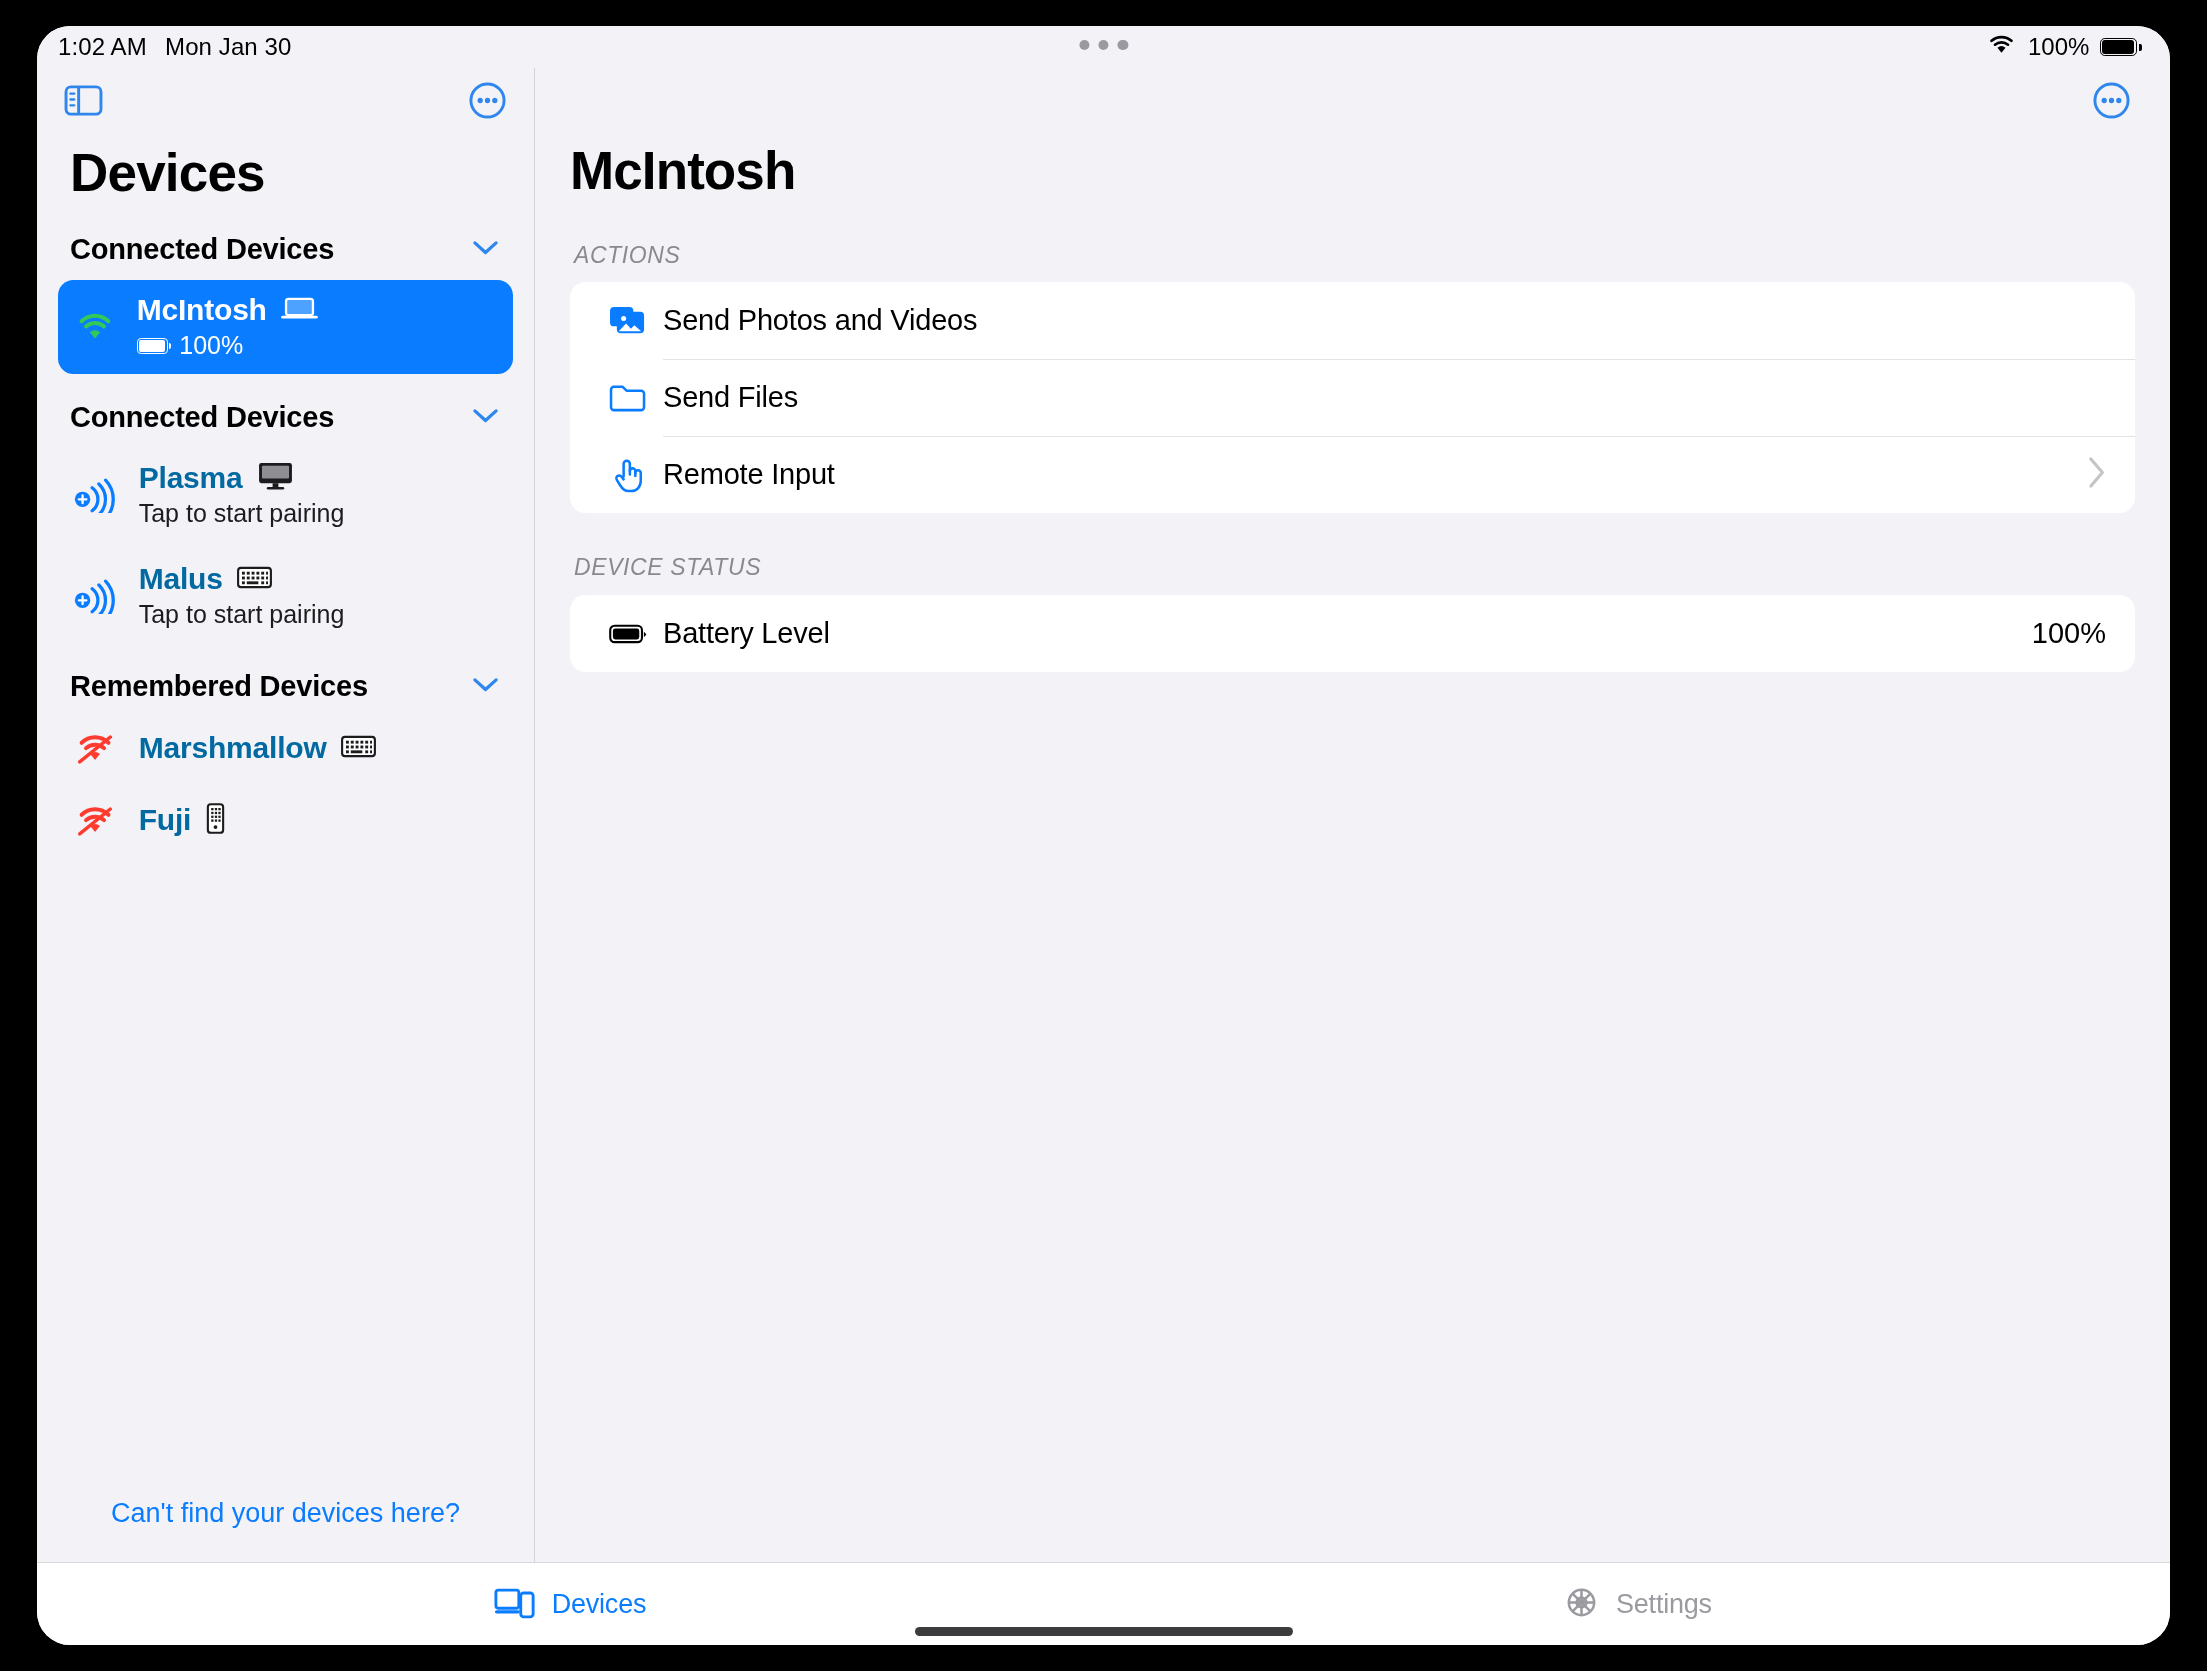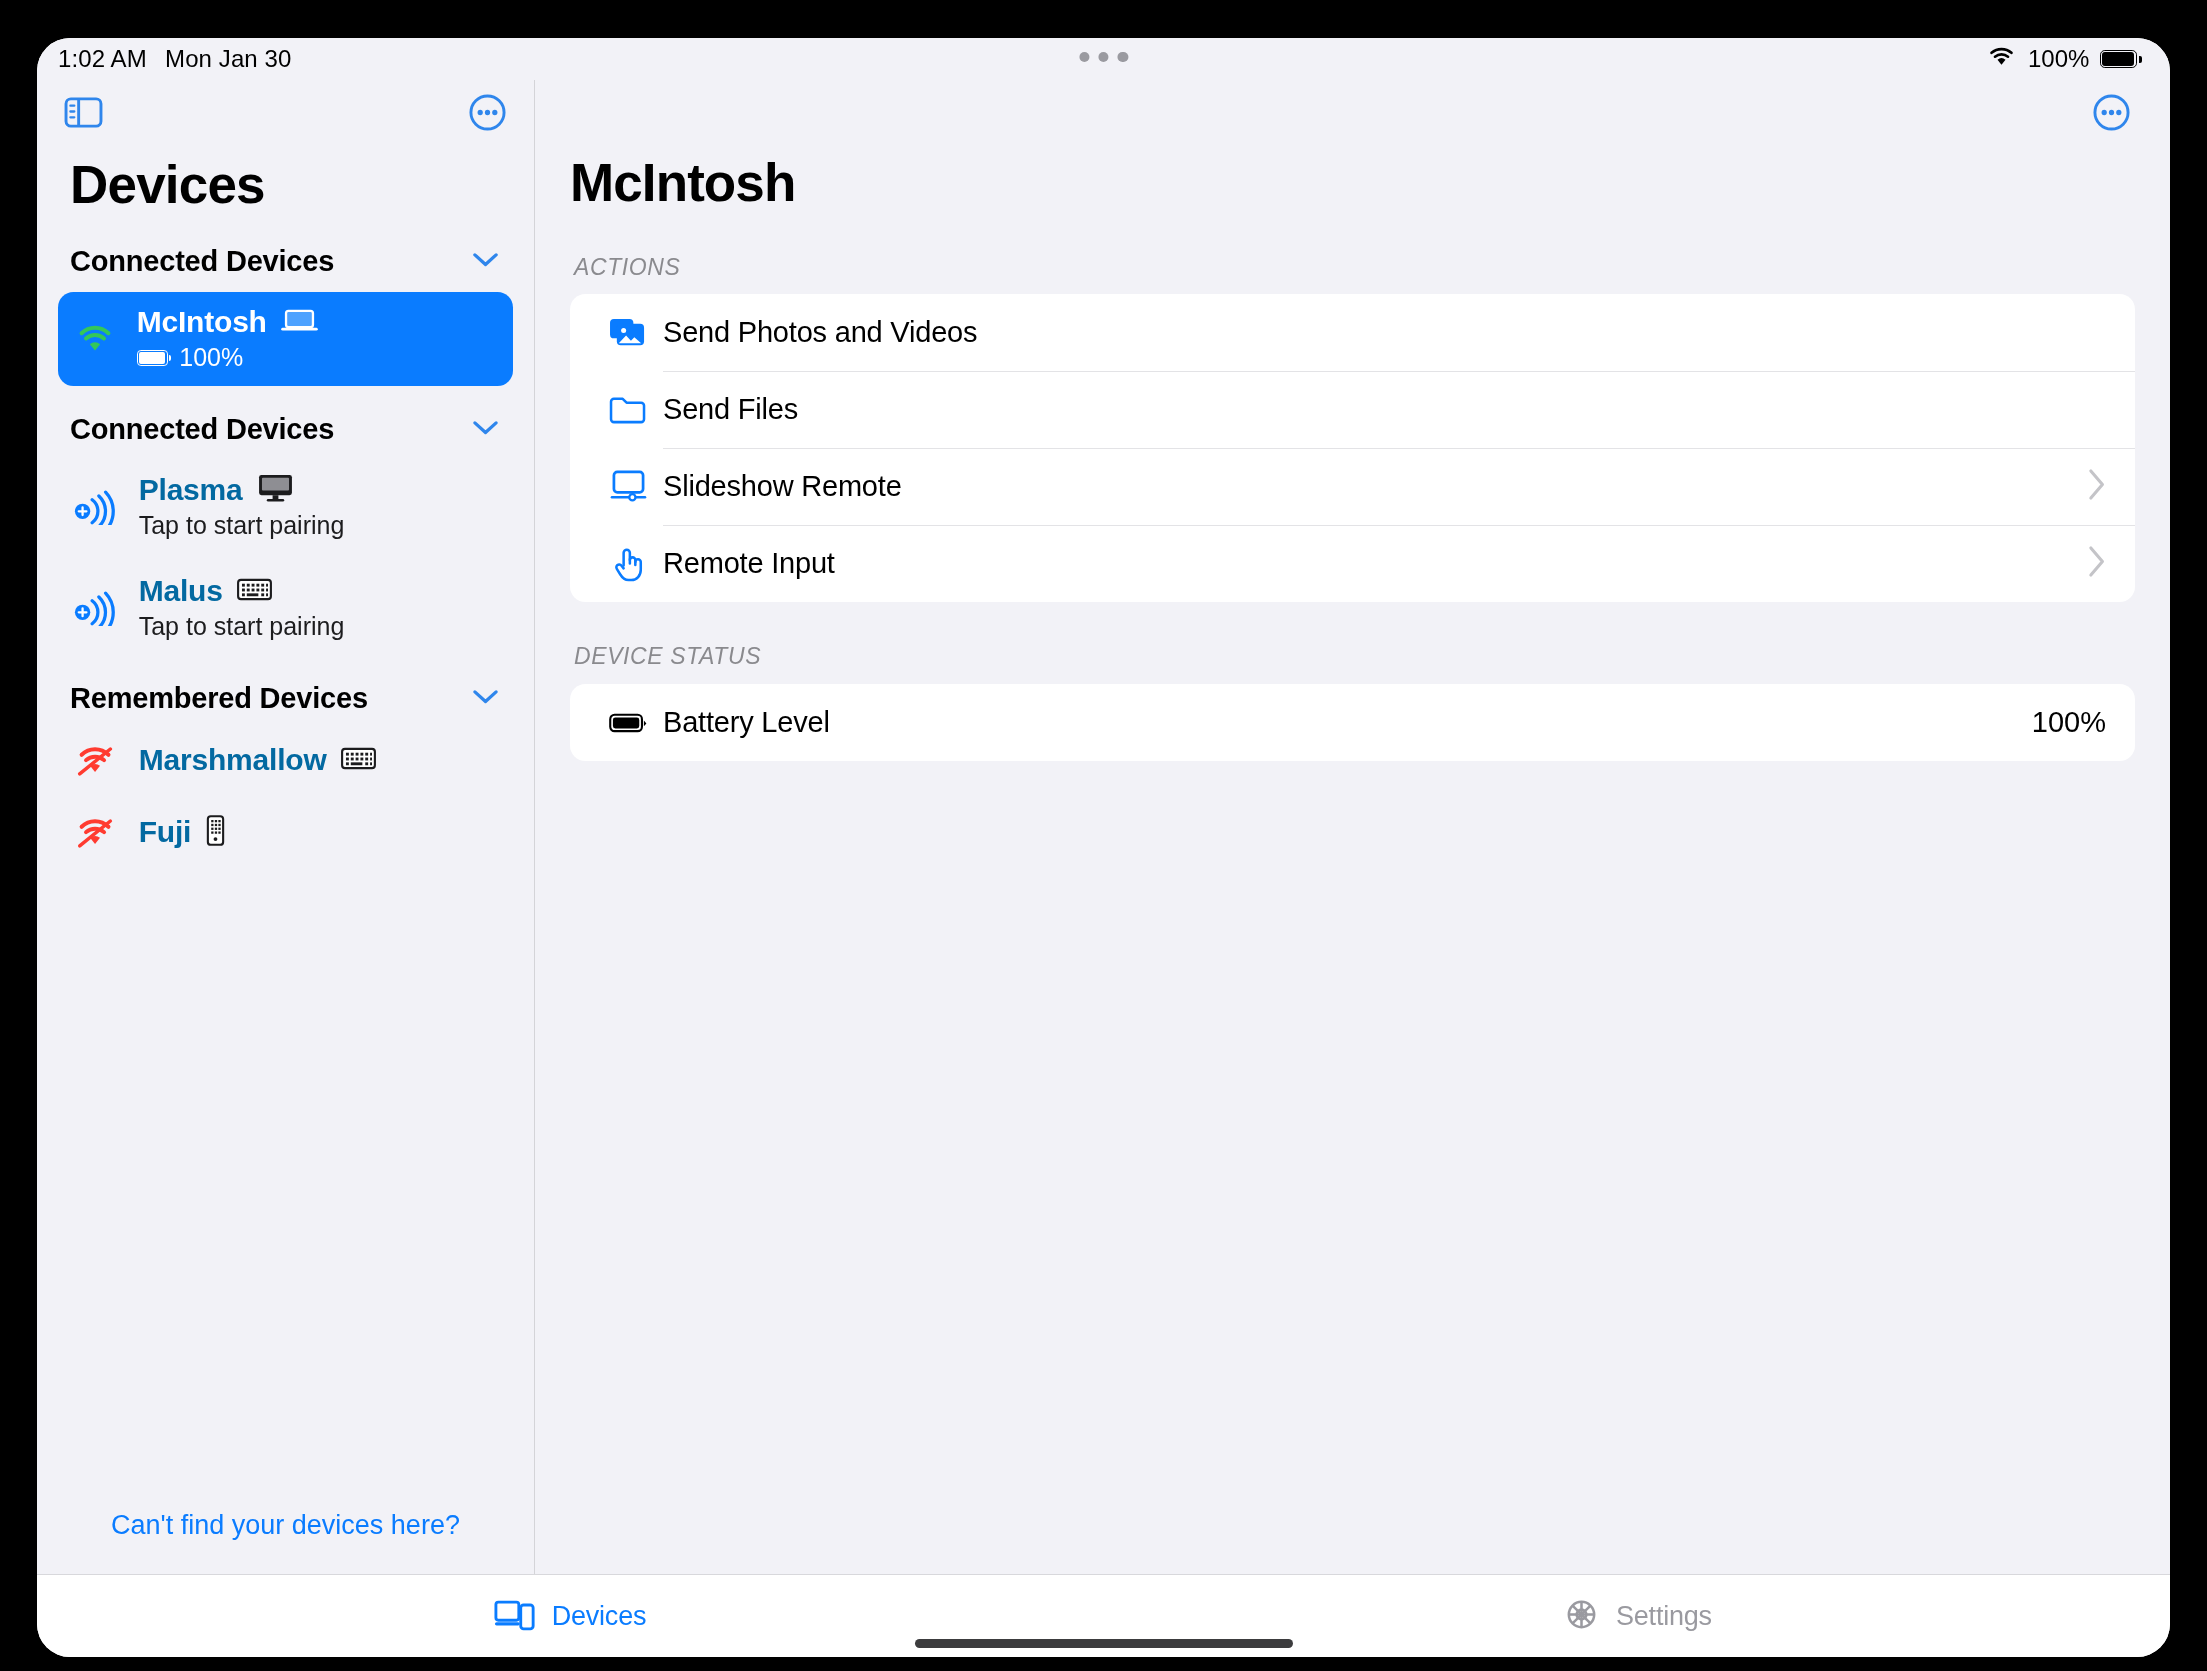--- a/index.html
+++ b/index.html
@@ -4,21 +4,21 @@
 <style>
   * { box-sizing: border-box; margin: 0; padding: 0; }
   html, body {
     width: 2207px; height: 1671px;
     background: #000;
     font-family: "Liberation Sans", sans-serif;
     overflow: hidden;
   }
   #device {
     position: absolute;
-    left: 37px; top: 38px;
+    left: 37px; top: 26px;
     width: 2133px; height: 1619px;
     background: #ffffff;
     border-radius: 33px;
     overflow: hidden;
     display: flex;
     flex-direction: column;
   }
   
   .statusbar {
     height: 42px;
@@ -440,35 +440,20 @@
 
         <div class="row">
           <span class="row-ico">
             <svg width="41" height="33" viewBox="0 0 42 34">
                 <path d="M3 9a3 3 0 0 1 3-3h9l4 4h15a3 3 0 0 1 3 3v14a3 3 0 0 1-3 3H6a3 3 0 0 1-3-3z" stroke="#0a7cff" stroke-width="2.6" fill="none" stroke-linejoin="round"></path>
               </svg>
           </span>
           <span class="row-label">Send Files</span>
         </div>
 
-        <div class="row">
-          <span class="row-ico">
-            <svg width="41" height="35" viewBox="0 0 42 36">
-                <rect x="6" y="3" width="30" height="21" rx="3.5" stroke="#0a7cff" stroke-width="2.8" fill="none"></rect>
-                <line x1="4" y1="29" x2="38" y2="29" stroke="#0a7cff" stroke-width="2.6" stroke-linecap="round"></line>
-                <circle cx="25" cy="29" r="3.2" stroke="#0a7cff" stroke-width="2.4" fill="#fff"></circle>
-              </svg>
-          </span>
-          <span class="row-label">Slideshow Remote</span>
-          <span class="row-chev">
-            <svg width="19.3" height="33" viewBox="0 0 20 34">
-                <path d="M4 3l12 14L4 31" stroke="#c4c4c8" stroke-width="3.2" fill="none" stroke-linecap="round" stroke-linejoin="round"></path>
-              </svg>
-          </span>
-        </div>
 
 
         <div class="row">
           <span class="row-ico">
             <svg width="37" height="39" viewBox="0 0 38 40">
                 <path d="M14 22V9a3.2 3.2 0 0 1 6.4 0v11" stroke="#0a7cff" stroke-width="2.6" fill="none" stroke-linecap="round"></path>
                 <path d="M20.4 16.5a2.8 2.8 0 0 1 5.6 0v5" stroke="#0a7cff" stroke-width="2.6" fill="none" stroke-linecap="round"></path>
                 <path d="M26 18.5a2.8 2.8 0 0 1 5.6 0v8c0 6-4 10.5-9.6 10.5h-3c-4.5 0-6.3-2.3-8.6-6L7 25.5c-1-1.6-.4-3.5 1.3-4.2 1.3-.6 2.8-.1 3.6 1L14 25" stroke="#0a7cff" stroke-width="2.6" fill="none" stroke-linecap="round" stroke-linejoin="round"></path>
               </svg>
           </span>

